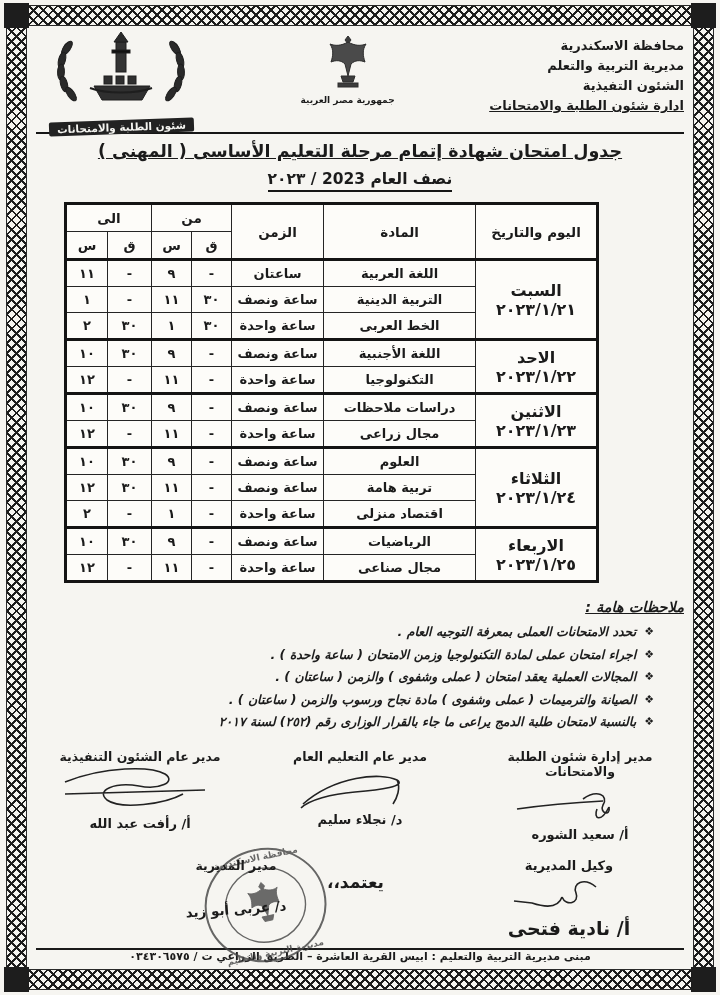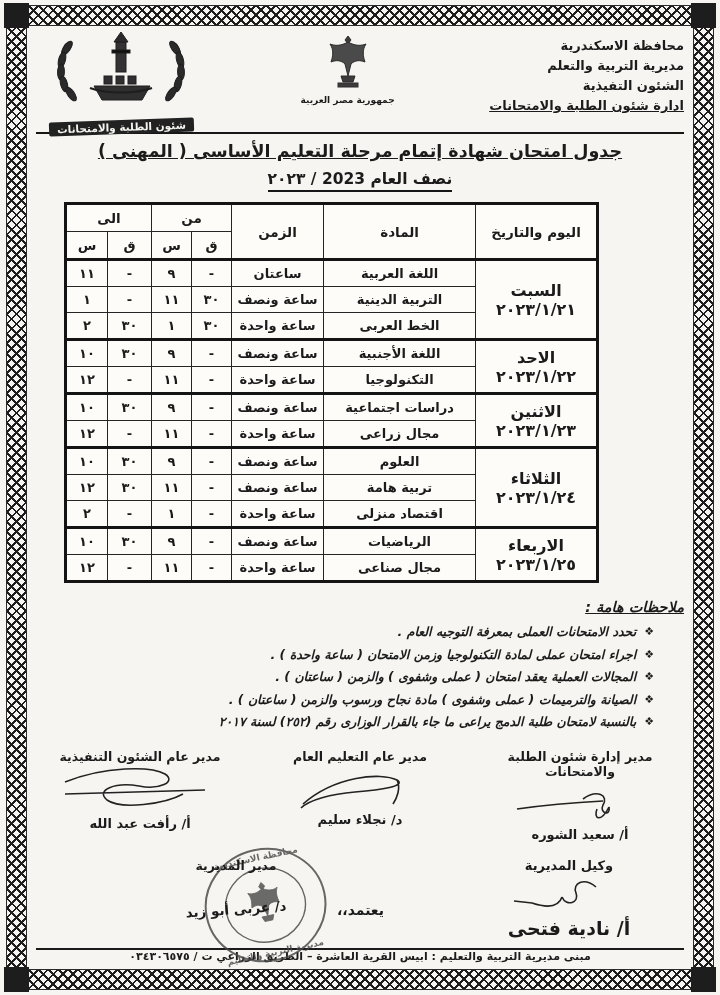--- a/index.html
+++ b/index.html
@@ -62,21 +62,21 @@
 
   
   .sigs1{display:flex;justify-content:space-between;margin-top:18px;padding:0 4px;}
   .sigblock{width:200px;text-align:center;}
   .sigblock .stitle{font-size:12.5px;font-weight:bold;}
   .sigblock .sname{font-size:13px;font-weight:bold;margin-top:-4px;}
   .sig-svg{display:block;margin:0 auto;}
 
   .sigs2{position:relative;margin-top:16px;height:128px;}
   .deputy{position:absolute;right:30px;top:0;width:170px;text-align:center;}
-  .approve{position:absolute;right:300px;top:44px;font-size:14px;font-weight:bold;}
+  .approve{position:absolute;right:300px;top:14px;font-size:17px;font-weight:bold;}
   .director{position:absolute;left:70px;top:0;width:260px;text-align:center;}
   .director .stitle{font-size:12.5px;font-weight:bold;position:relative;z-index:2;}
   .director .sname{font-size:13.5px;font-weight:bold;position:relative;z-index:2;transform:rotate(-4deg);margin-top:28px;}
   .stamp{position:absolute;left:96px;top:-14px;opacity:.82;transform:rotate(-12deg);z-index:1;}
 
   
   .footer{position:absolute;left:0;right:0;bottom:2px;border-top:2px solid #1a1a1a;
       padding-top:0;text-align:center;font-size:11px;font-weight:bold;}
 </style>
 </head>
@@ -210,21 +210,21 @@
         <tr>
           <td>التكنولوجيا</td>
           <td>ساعة واحدة</td>
           <td>-</td>
           <td>١١</td>
           <td>-</td>
           <td>١٢</td>
         </tr>
         <tr class="group-start">
           <td class="day" rowspan="2">الاثنين ٢٠٢٣/١/٢٣</td>
-          <td>دراسات اجتماعية</td>
+          <td>دراسات ملاحظات</td>
           <td>ساعة ونصف</td>
           <td>-</td>
           <td>٩</td>
           <td>٣٠</td>
           <td>١٠</td>
         </tr>
         <tr>
           <td>مجال زراعى</td>
           <td>ساعة واحدة</td>
           <td>-</td>

